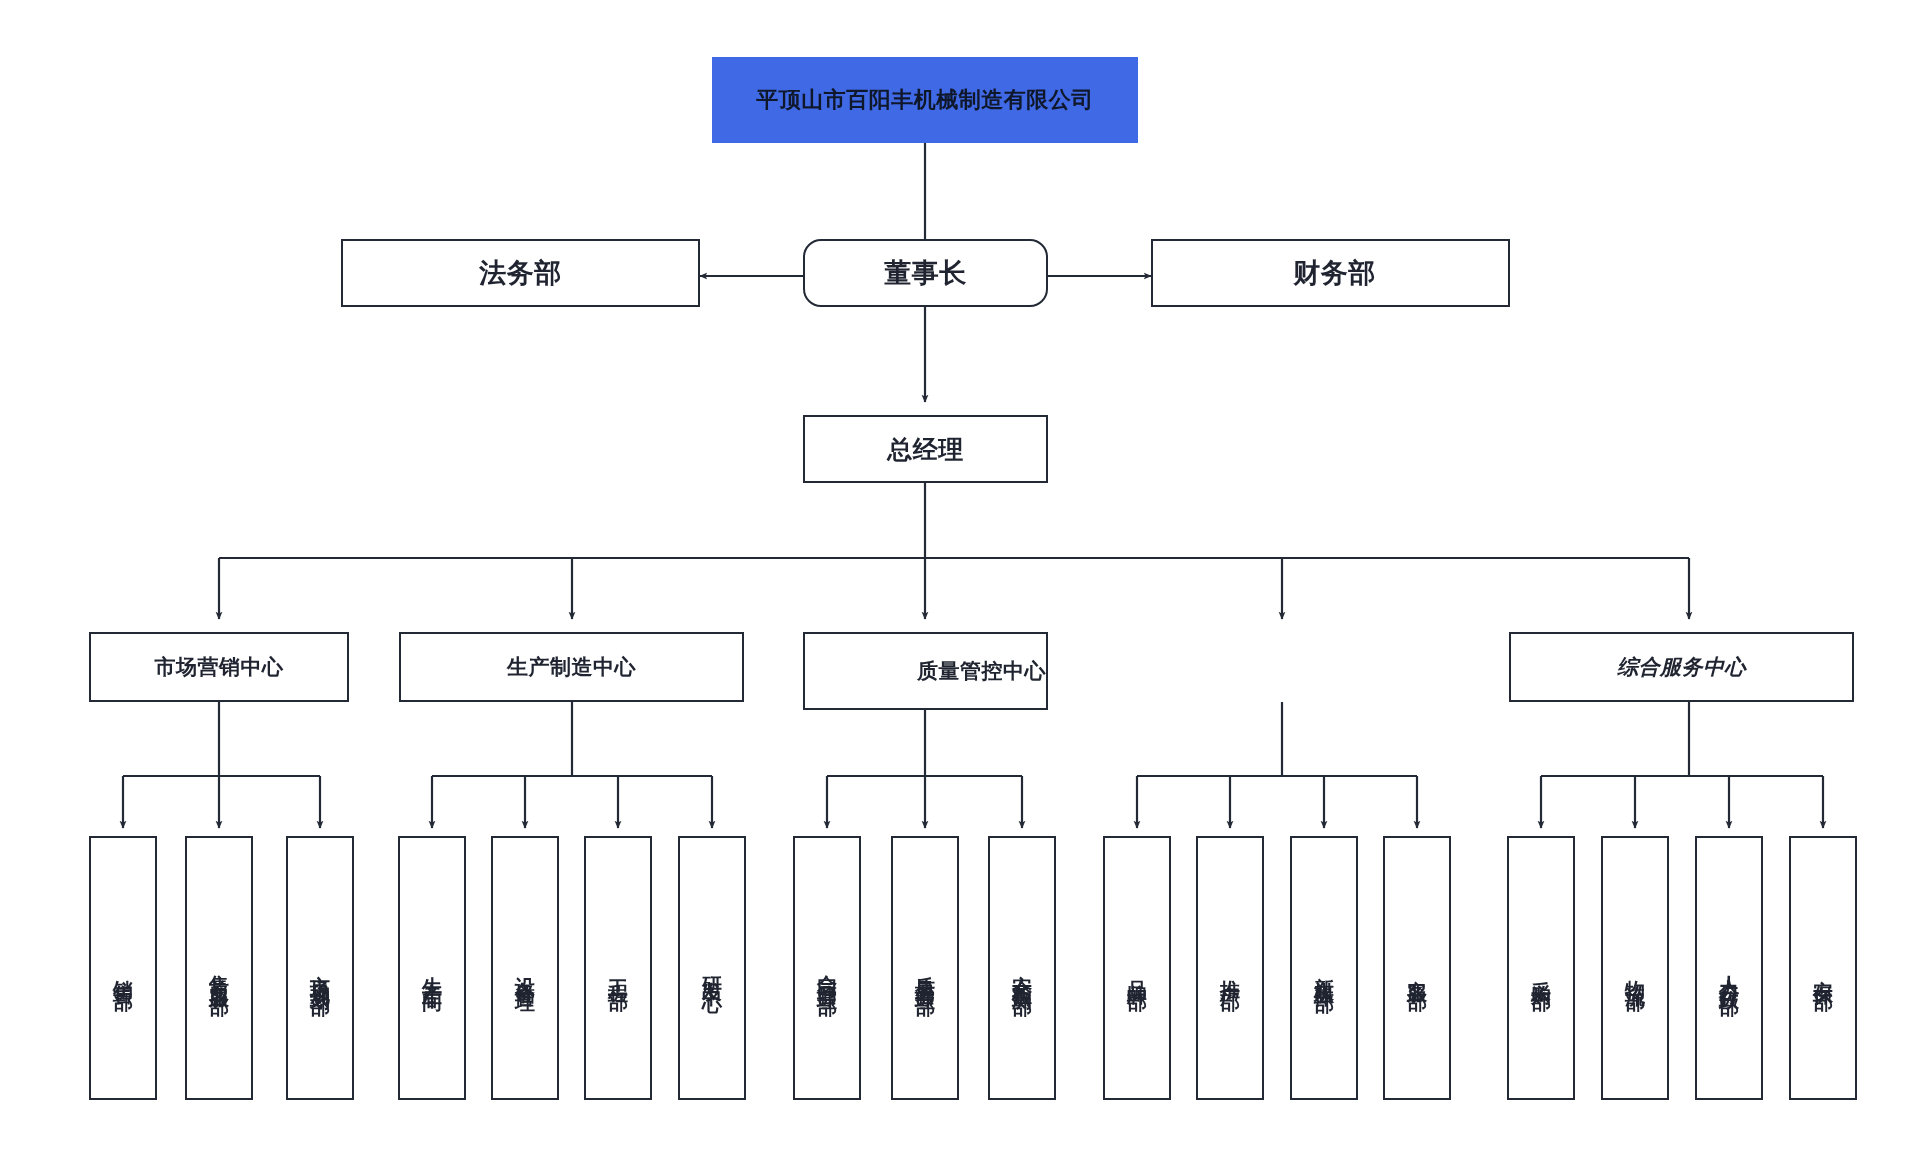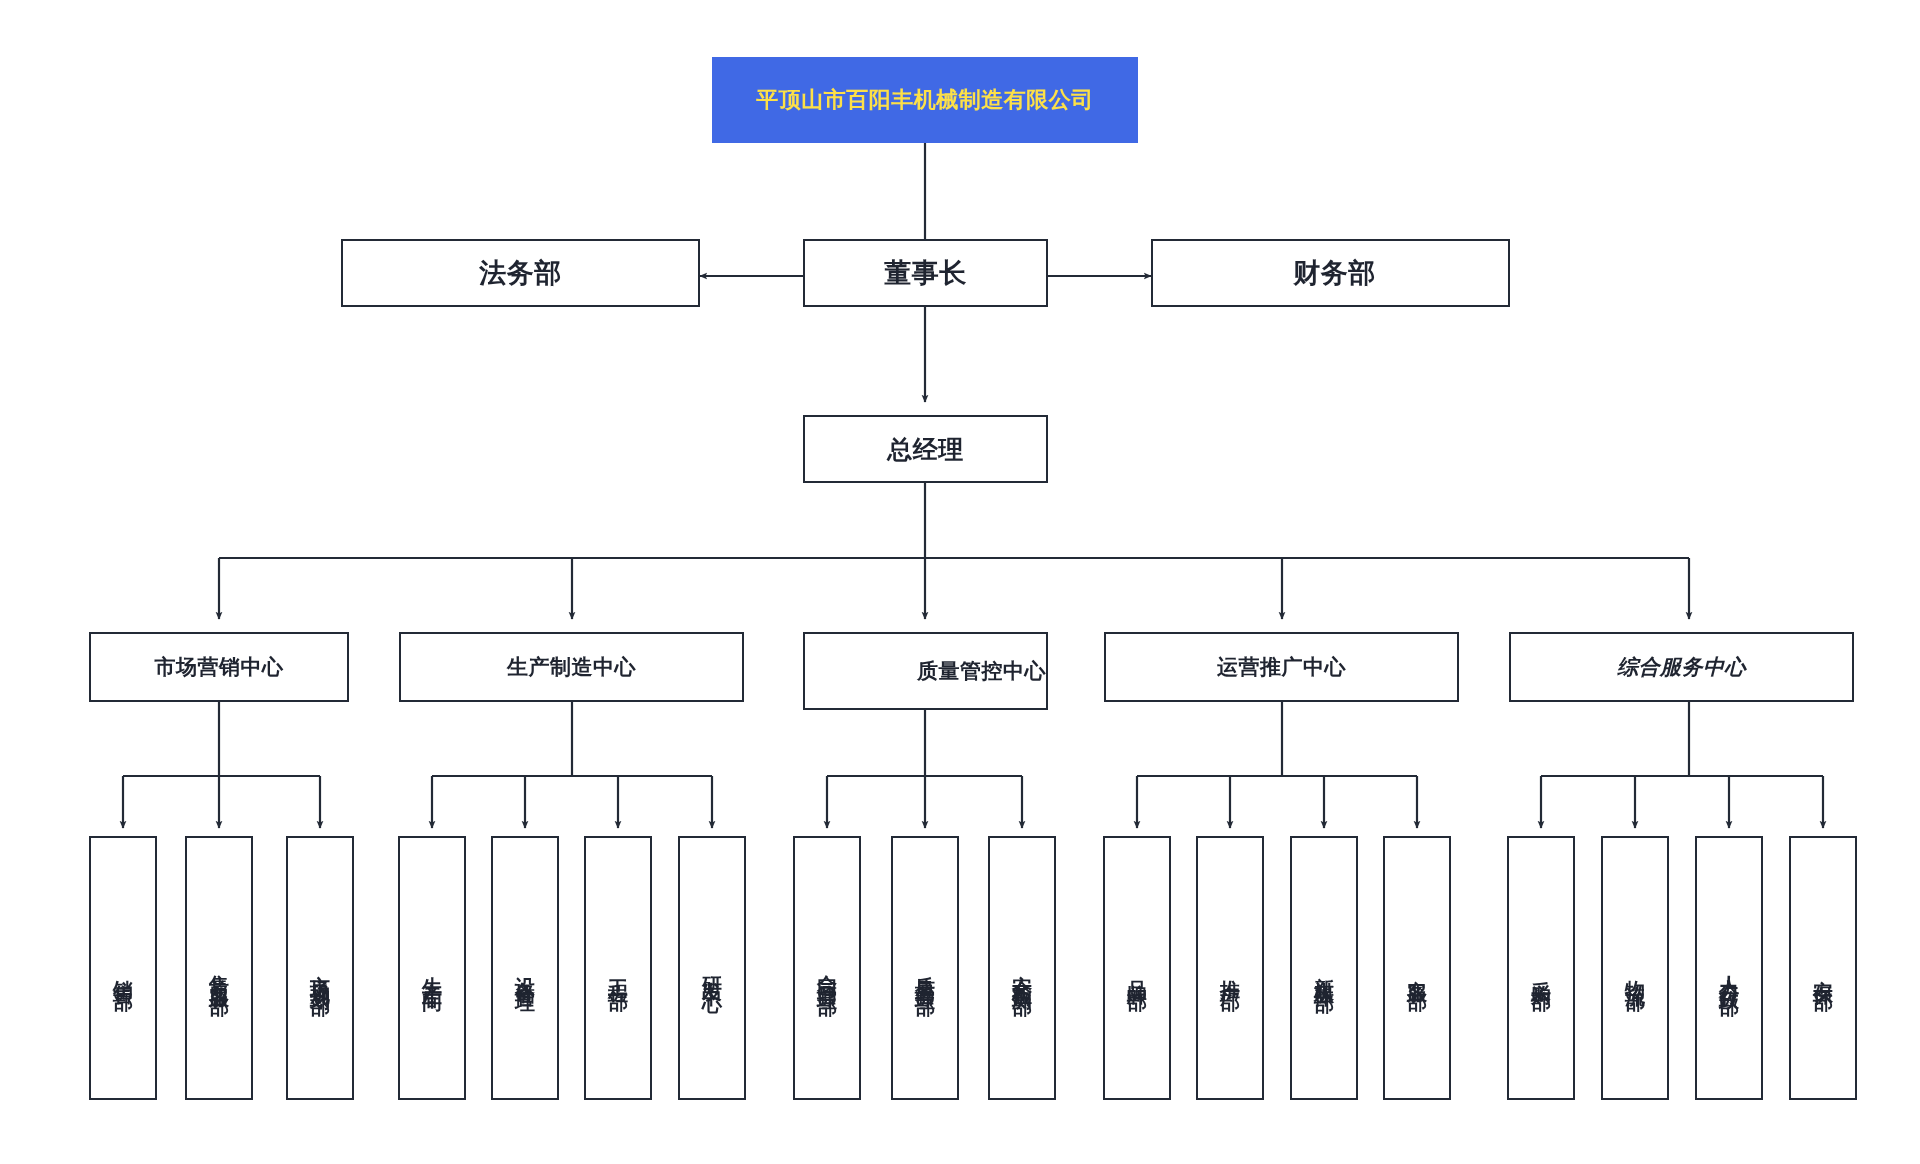--- a/index.html
+++ b/index.html
@@ -36,21 +36,21 @@
     align-items: center;
     justify-content: center;
     text-align: center;
     font-weight: bold;
     letter-spacing: 0.5px;
     z-index: 2;
   }
   .node.root {
     background: #4069e5;
     border: none;
-    color: #fde047;
+    color: #0f172a;
     font-size: 22px;
   }
   .node.level2 { font-size: 27px; }
   .node.level3 { font-size: 25px; }
   .node.center { font-size: 21px; }
   .node.leaf {
     font-size: 20px;
     writing-mode: vertical-rl;
     text-orientation: upright;
     letter-spacing: 5px;
@@ -129,44 +129,41 @@
   </svg>
 
   <div class="node root" style="left:712px; top:57px; width:426px; height:86px;">
     <span>平顶山市百阳丰机械制造有限公司</span>
   </div>
 
   <div class="node level2" style="left:341px; top:239px; width:359px; height:68px;">
     <span>法务部</span>
   </div>
 
-  <div class="node level2" style="left:803px; top:239px; width:245px; height:68px;">
+  <div class="node level2" style="left:803px; top:239px; width:245px; height:68px;border-radius:18px;">
     <span>董事长</span>
   </div>
 
   <div class="node level2" style="left:1151px; top:239px; width:359px; height:68px;padding-left:8px;">
     <span>财务部</span>
   </div>
 
   <div class="node level3" style="left:803px; top:415px; width:245px; height:68px;">
     <span>总经理</span>
   </div>
 
   <div class="node center" style="left:89px; top:632px; width:260px; height:70px;">
     <span>市场营销中心</span>
   </div>
   <div class="node center" style="left:399px; top:632px; width:345px; height:70px;">
     <span>生产制造中心</span>
   </div>
   <div class="node center" style="left:803px; top:632px; width:245px; height:78px;justify-content:flex-end;">
     <span>质量管控中心</span>
   </div>
-  <div class="node center" style="left:1104px; top:632px; width:355px; height:70px;">
-    <span>运营推广中心</span>
-  </div>
   <div class="node center" style="left:1509px; top:632px; width:345px; height:70px;font-style:italic;">
     <span>综合服务中心</span>
   </div>
 
   <div class="node leaf" style="left:89px; top:836px; width:68px; height:264px;">
     <span class="vtext">销售部</span>
   </div>
   <div class="node leaf" style="left:185px; top:836px; width:68px; height:264px;">
     <span class="vtext">售前客服部</span>
   </div>

